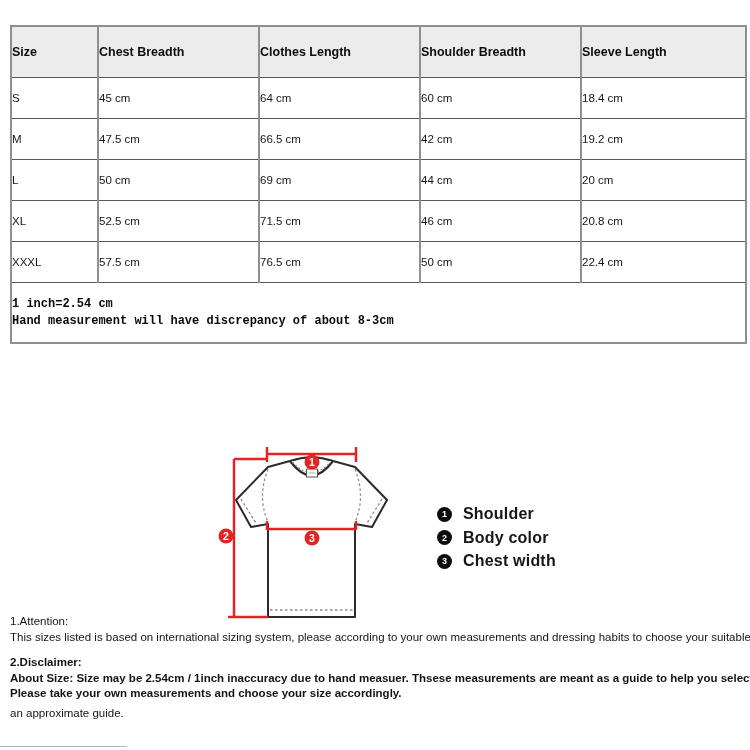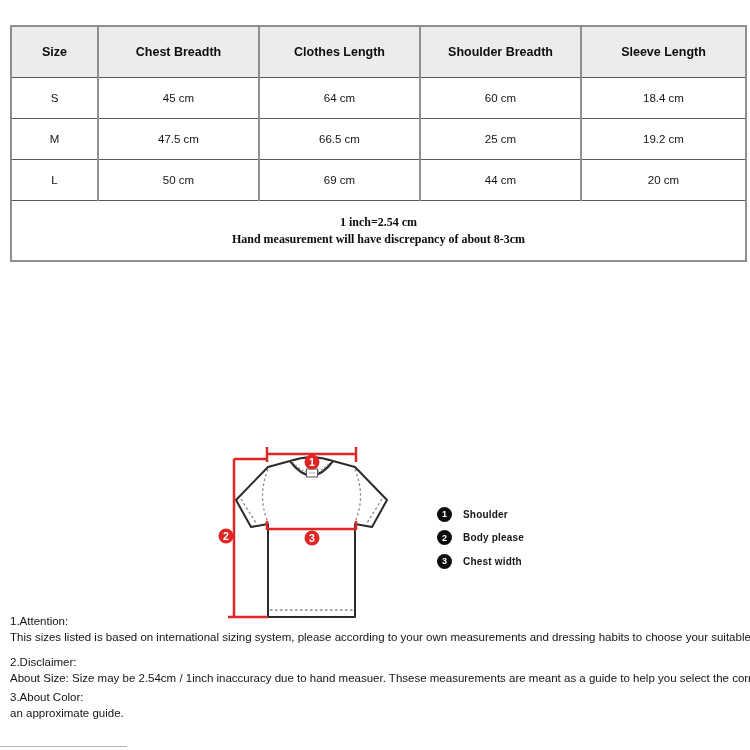--- a/index.html
+++ b/index.html
@@ -9,42 +9,42 @@
   }
   
   .size-table-wrap{position:absolute;left:10px;top:25px;width:735px;}
   table.size-table{
     width:735px;border-collapse:collapse;table-layout:fixed;
     border:2px solid #8f8f8f;
   }
   table.size-table th, table.size-table td{
     border-left:2px solid #8f8f8f;border-right:2px solid #8f8f8f;
     border-top:1px solid #585858;border-bottom:1px solid #585858;
-    text-align:center;vertical-align:middle;padding:0;
+    text-align:left;vertical-align:middle;padding:0;
   }
   table.size-table th{
     background:#ececec;font-weight:bold;font-size:12.5px;height:50px;color:#0d0d0d;
   }
   table.size-table td{font-size:11.5px;height:40px;color:#151515;}
-  tr.footnote-row td{height:59px;font-family:Liberation Serif, serif;
+  tr.footnote-row td{height:59px;font-family:Liberation Mono, monospace;
     font-weight:bold;font-size:12px;line-height:17px;color:#0a0a0a;}
   
   .tshirt-svg{position:absolute;left:200px;top:440px;}
   .legend{position:absolute;left:437px;top:506px;}
   .legend-item{display:flex;align-items:center;height:16px;margin-bottom:7.5px;}
   .legend-bullet{
     width:15px;height:15px;border-radius:50%;background:#0d0d0d;color:#fff;
     font-size:9px;font-weight:bold;display:flex;align-items:center;justify-content:center;
     flex:0 0 15px;
   }
-  .legend-label{margin-left:11px;font-size:10px;font-weight:bold;color:#161616;letter-spacing:.2px;}
+  .legend-label{margin-left:11px;font-size:16px;font-weight:bold;color:#161616;letter-spacing:.2px;}
   
   .notes{position:absolute;left:10px;top:614px;width:740px;font-size:11.5px;line-height:15.5px;color:#141414;}
   .notes p{margin:0;white-space:nowrap;}
-  .note-section-2{margin-top:10px;}
+  .note-section-2{margin-top:10px;font-weight:bold;}
   .note-section-3{margin-top:4px;}
   .bottom-edge-line{position:absolute;left:0;top:746px;width:127px;height:0;border-top:1px solid #b5b5b5;}
 </style>
 </head>
 <body>
 
 <div class="size-table-wrap">
   <table class="size-table">
     <colgroup>
       <col style="width:87px">
@@ -65,29 +65,43 @@
       <td>S</td>
       <td>45 cm</td>
       <td>64 cm</td>
       <td>60 cm</td>
       <td>18.4 cm</td>
     </tr>
     <tr>
       <td>M</td>
       <td>47.5 cm</td>
       <td>66.5 cm</td>
-      <td>25 cm</td>
+      <td>42 cm</td>
       <td>19.2 cm</td>
     </tr>
     <tr>
       <td>L</td>
       <td>50 cm</td>
       <td>69 cm</td>
       <td>44 cm</td>
       <td>20 cm</td>
+    </tr>
+    <tr>
+      <td>XL</td>
+      <td>52.5 cm</td>
+      <td>71.5 cm</td>
+      <td>46 cm</td>
+      <td>20.8 cm</td>
+    </tr>
+    <tr>
+      <td>XXXL</td>
+      <td>57.5 cm</td>
+      <td>76.5 cm</td>
+      <td>50 cm</td>
+      <td>22.4 cm</td>
     </tr>
     <tr class="footnote-row">
       <td colspan="5">
         <div>1 inch=2.54 cm</div>
         <div>Hand measurement will have discrepancy of about 8-3cm</div>
       </td>
     </tr>
   </tbody>
     </table>
 </div>
@@ -149,36 +163,36 @@
   </g>
 </svg>
 
 <div class="legend">
   <div class="legend-item">
     <span class="legend-bullet">1</span>
     <span class="legend-label">Shoulder</span>
   </div>
   <div class="legend-item">
     <span class="legend-bullet">2</span>
-    <span class="legend-label">Body please</span>
+    <span class="legend-label">Body color</span>
   </div>
   <div class="legend-item">
     <span class="legend-bullet">3</span>
     <span class="legend-label">Chest width</span>
   </div>
 </div>
 
 <div class="notes">
   <div class="note-section-1">
     <p>1.Attention:</p>
     <p>This sizes listed is based on international sizing system, please according to your own measurements and dressing habits to choose your suitable size.</p>
   </div>
   <div class="note-section-2">
     <p>2.Disclaimer:</p>
     <p>About Size: Size may be 2.54cm / 1inch inaccuracy due to hand measuer. Thsese measurements are meant as a guide to help you select the correct size.</p>
+    <p>Please take your own measurements and choose your size accordingly.</p>
   </div>
   <div class="note-section-3">
-    <p>3.About Color:</p>
     <p>an approximate guide.</p>
   </div>
 </div>
 
 <div class="bottom-edge-line"></div>
 
 </body></html>

